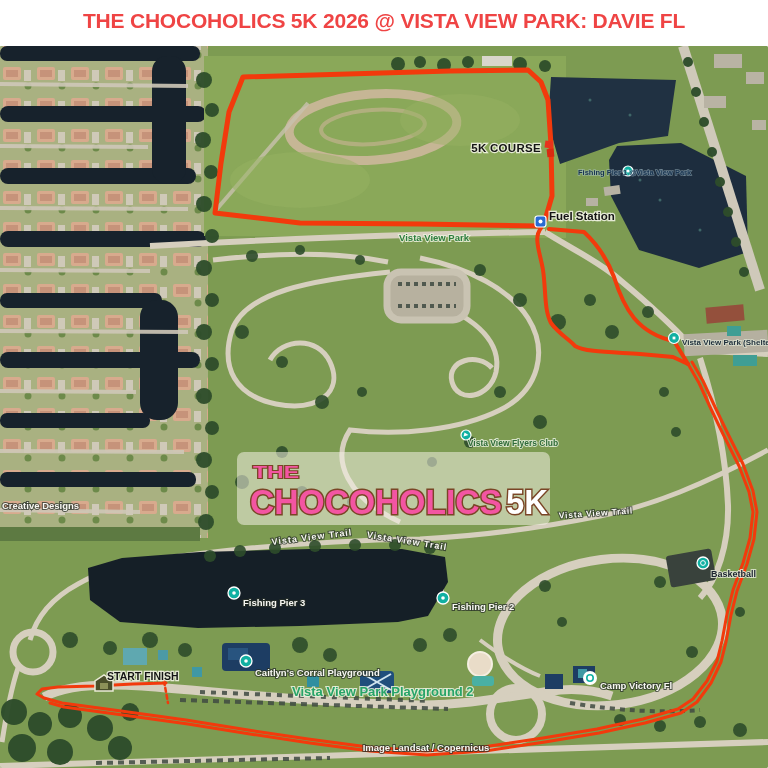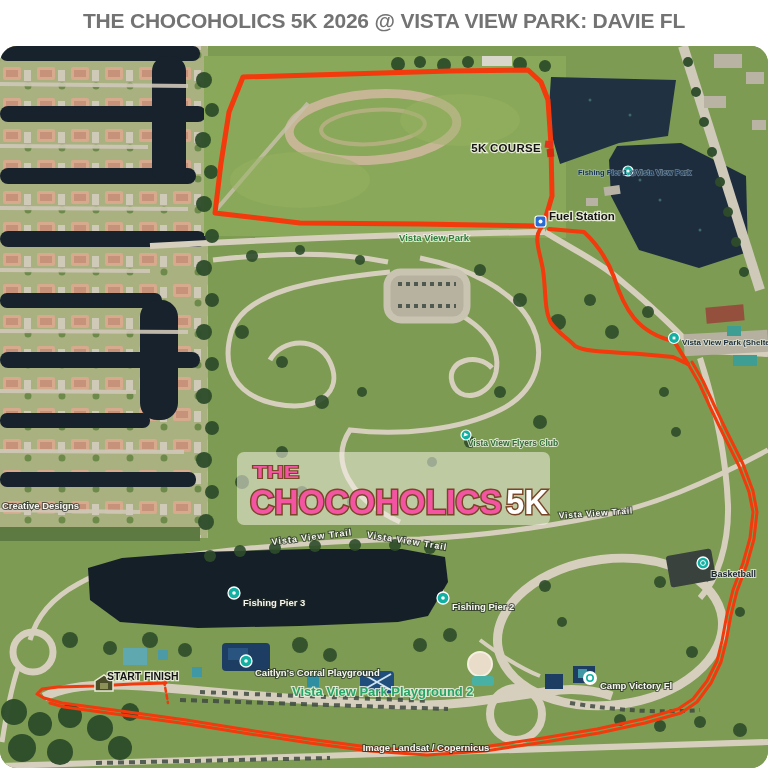--- a/index.html
+++ b/index.html
@@ -1,21 +1,21 @@
 <!DOCTYPE html>
 <html><head>
 <meta charset="utf-8">
 <style>
   html,body{margin:0;padding:0;background:#ffffff;width:768px;height:768px;overflow:hidden;
     font-family:"Liberation Sans",sans-serif;}
   .frame{position:relative;width:768px;height:768px;background:#ffffff;}
   .title{position:absolute;top:9px;left:0;width:768px;text-align:center;
-    font-size:21px;font-weight:700;letter-spacing:-0.2px;color:#737373;white-space:nowrap;}
+    font-size:21px;font-weight:700;letter-spacing:-0.2px;color:#ef4444;white-space:nowrap;}
   .map-wrap{position:absolute;top:46px;left:0;width:768px;height:722px;
-    border-radius:17px;overflow:hidden;background:#7d9b52;}
+    border-radius:2px;overflow:hidden;background:#7d9b52;}
   svg{display:block}
   text{font-family:"Liberation Sans","DejaVu Sans",sans-serif;}
   .halo-dark{paint-order:stroke;stroke:rgba(40,48,40,0.75);stroke-width:2px;fill:#f7f7f2;}
   .halo-lite{paint-order:stroke;stroke:rgba(240,242,225,0.9);stroke-width:2.4px;fill:#141414;}
 </style>
 </head>
 <body>
 
 <div class="frame">
   <div class="title">THE CHOCOHOLICS 5K 2026 @ VISTA VIEW PARK: DAVIE FL</div>

